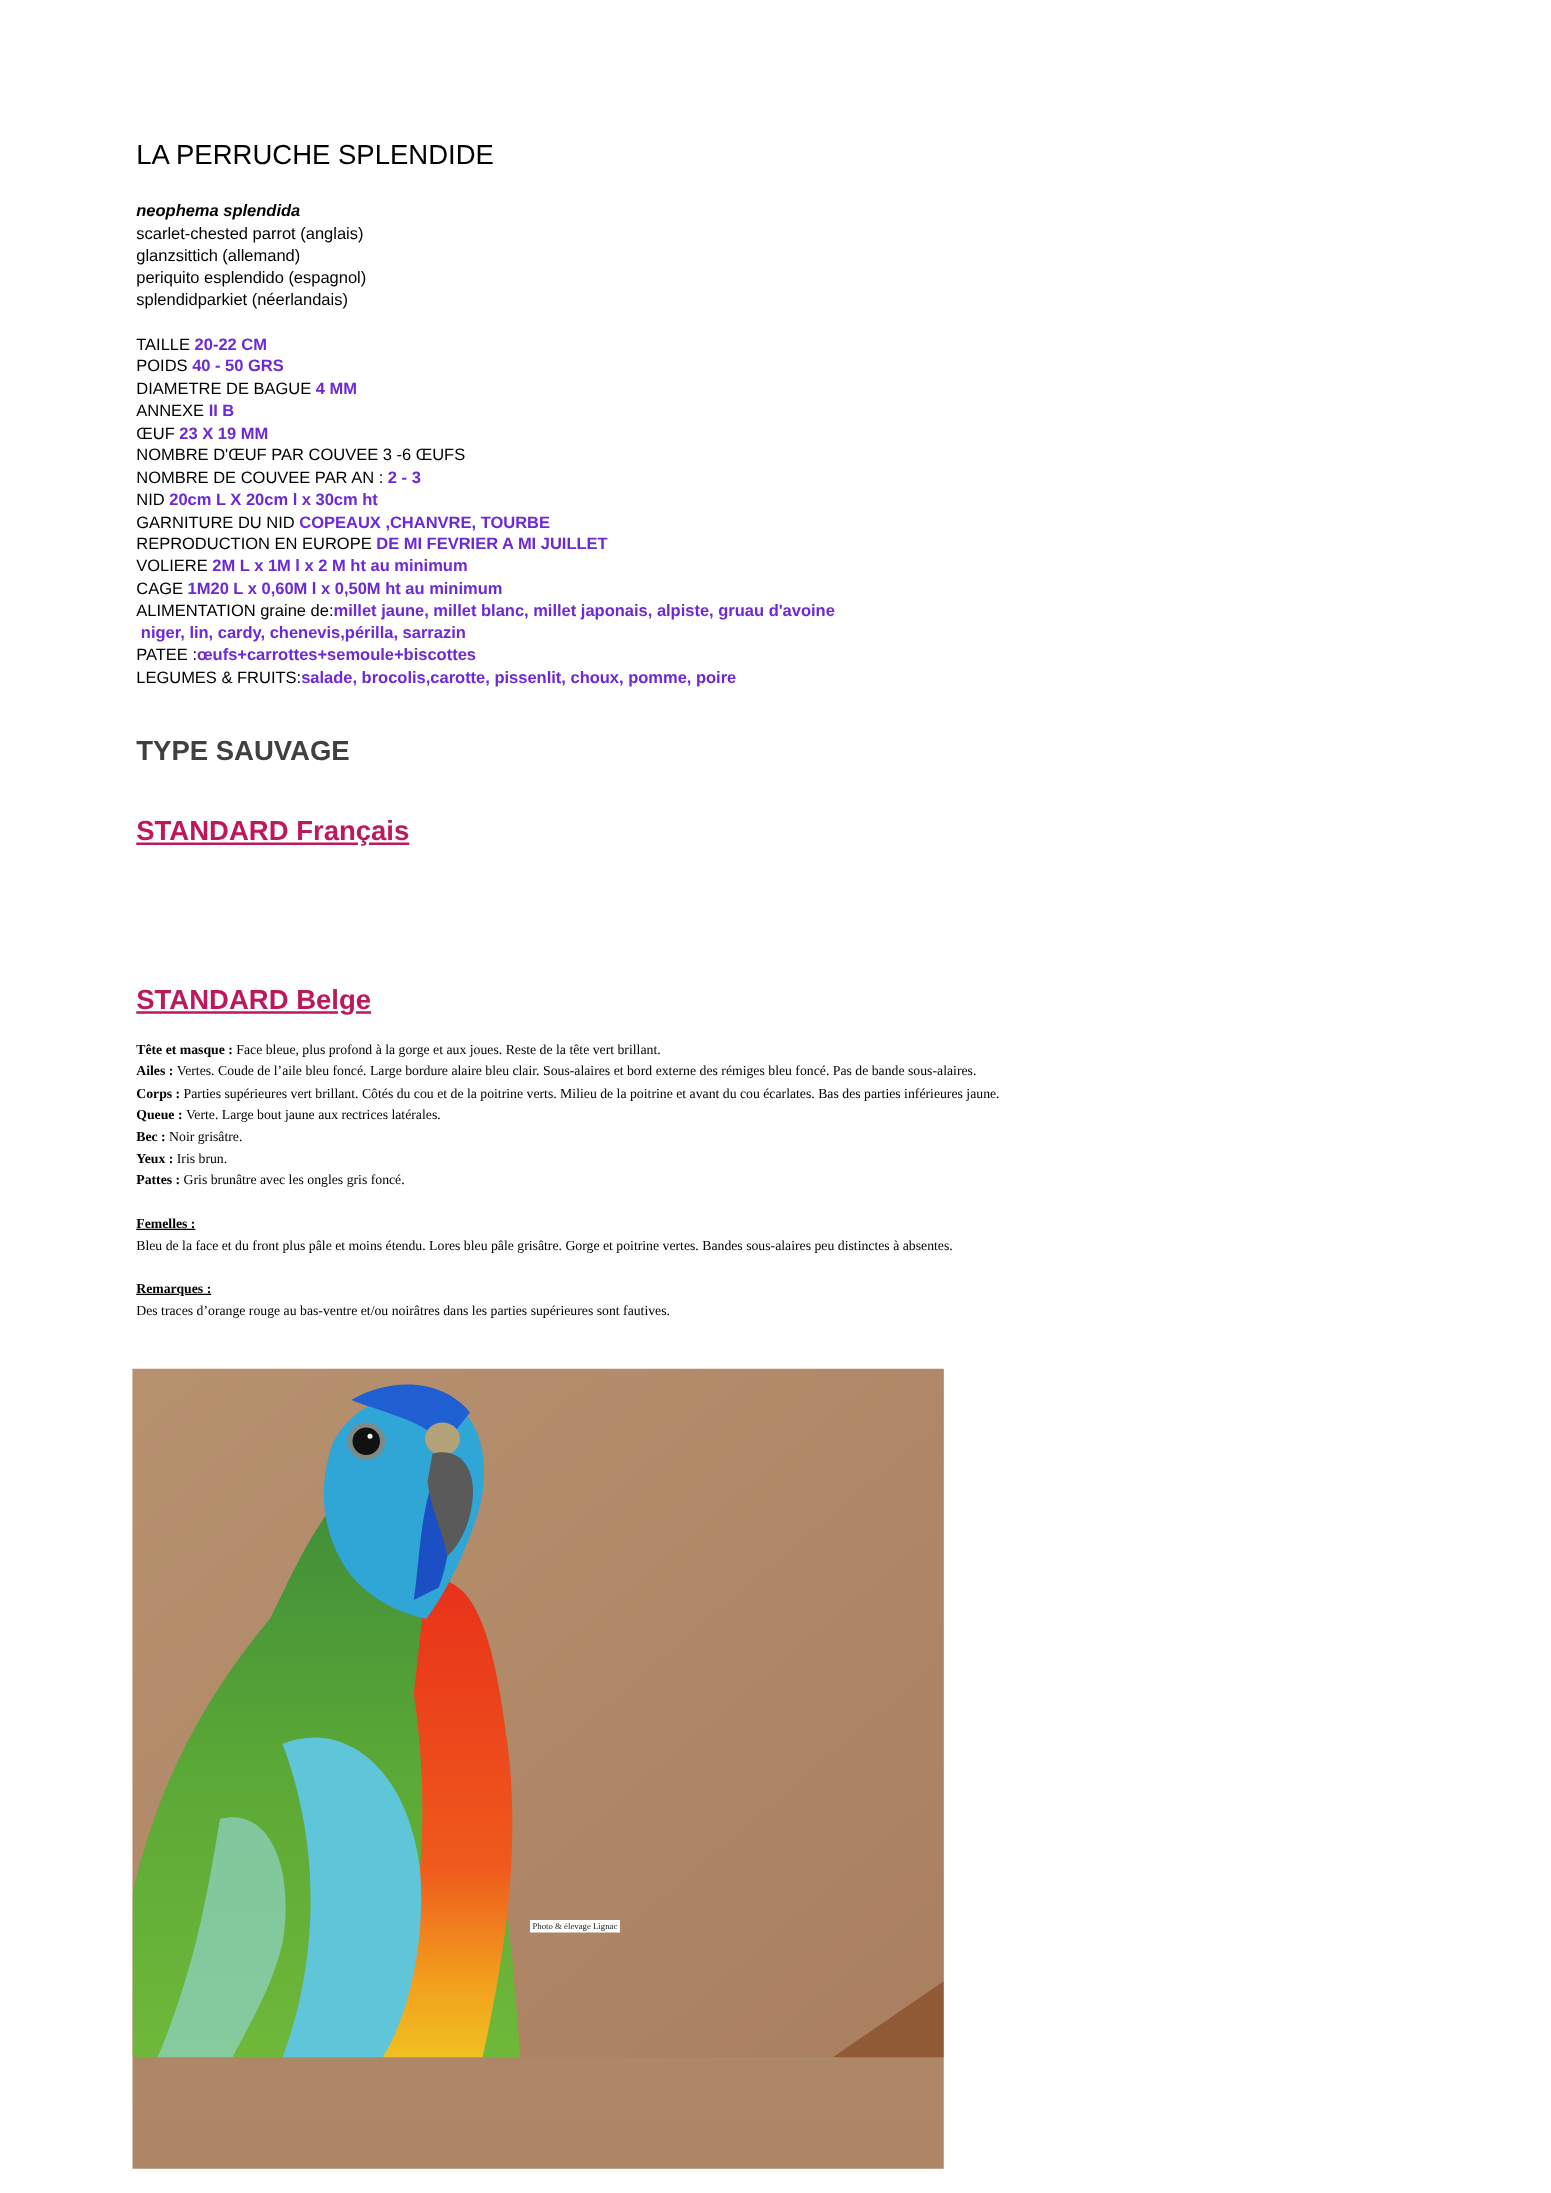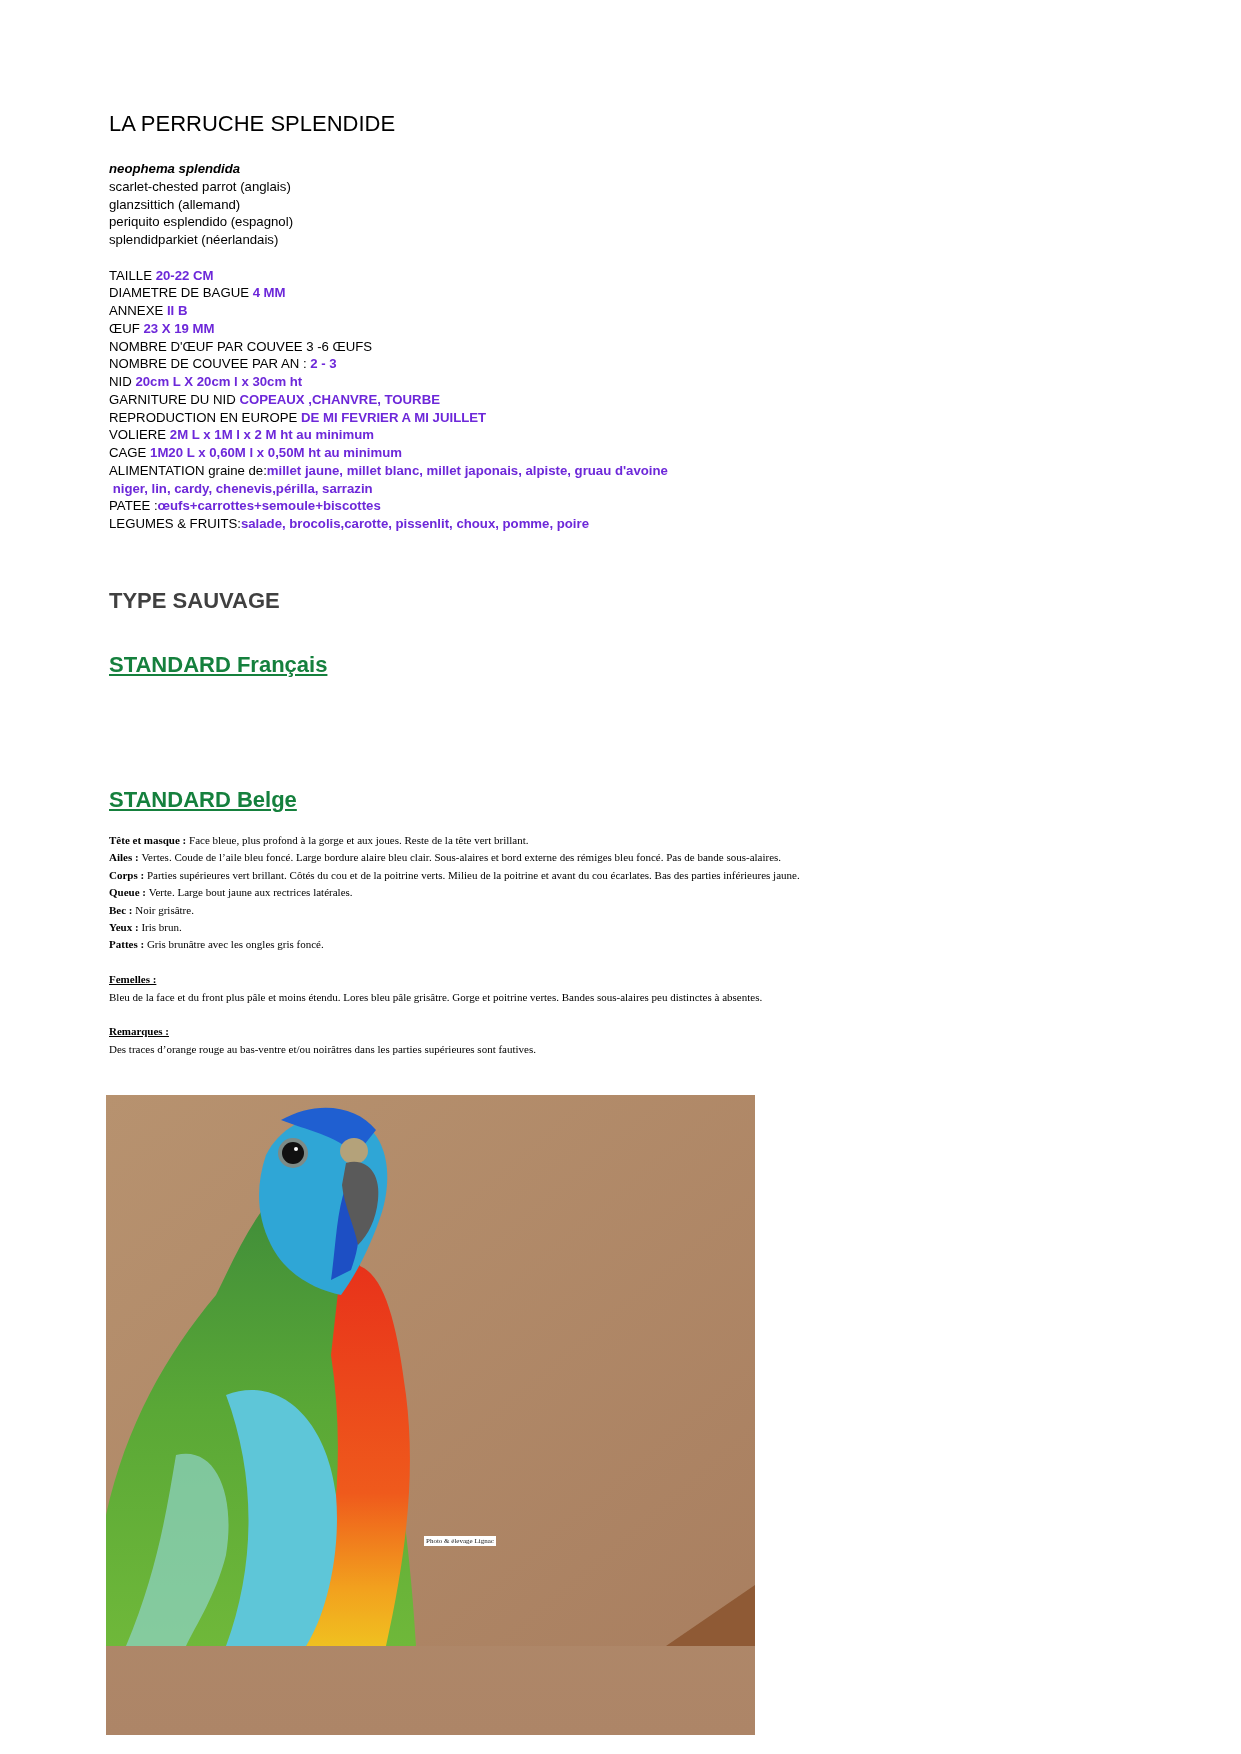--- a/index.html
+++ b/index.html
@@ -5,21 +5,21 @@
   html, body { margin: 0; padding: 0; background: #ffffff; }
   body { width: 1241px; height: 1754px; position: relative; overflow: hidden; font-family: "Liberation Sans", sans-serif; color: #000; }
   .page { position: absolute; left: 109px; top: 0; width: 1040px; }
   .title { position: absolute; top: 111px; left: 0; font-size: 22px; font-weight: normal; white-space: nowrap; }
   .info { position: absolute; top: 160px; left: 0; font-size: 13.2px; line-height: 17.75px; }
   .info div { white-space: nowrap; }
   .sci { font-weight: bold; font-style: italic; }
   .v { color: #6d28d9; font-weight: bold; margin-top: 36px; }
   .gap { height: 17.75px; }
   .type-sauvage { position: absolute; top: 588px; left: 0; font-size: 22px; font-weight: bold; color: #404040; white-space: nowrap; }
-  .std-link { position: absolute; left: 0; font-size: 22px; font-weight: bold; color: #15803d; text-decoration: underline; white-space: nowrap; cursor: pointer; }
+  .std-link { position: absolute; left: 0; font-size: 22px; font-weight: bold; color: #be185d; text-decoration: underline; white-space: nowrap; cursor: pointer; }
   .std-fr { top: 652px; }
   .std-be { top: 787px; }
   .belge { position: absolute; top: 832px; left: 0; font-family: "Liberation Serif", serif; font-size: 11px; line-height: 17.4px; }
   .belge div { white-space: nowrap; }
   .belge b { font-weight: bold; }
   .belge .uh { font-weight: bold; text-decoration: underline; }
   .photo { position: absolute; left: 106px; top: 1095px; width: 649px; height: 640px; overflow: hidden;
     background: linear-gradient(180deg, #b48f70 0%, #b08a6b 60%, #ad8567 100%); }
   .caption { position: absolute; left: 424px; top: 1536px; background: #fff; font-family: "Liberation Serif", serif; font-size: 7px; padding: 1px 2px; color: #222; white-space: nowrap; }
 </style>
@@ -31,20 +31,21 @@
 
   <div class="info">
     <div class="sci">neophema splendida</div>
     <div>scarlet-chested parrot (anglais)</div>
     <div>glanzsittich (allemand)</div>
     <div>periquito esplendido (espagnol)</div>
     <div>splendidparkiet (néerlandais)</div>
     <div class="gap"></div>
 
     <div><span>TAILLE </span><span class="v">20-22 CM</span></div>
+    <div><span>POIDS </span><span class="v">40 - 50 GRS</span></div>
     <div><span>DIAMETRE DE BAGUE </span><span class="v">4 MM</span></div>
     <div><span>ANNEXE </span><span class="v">II B</span></div>
     <div><span>ŒUF </span><span class="v">23 X 19 MM</span></div>
     <div><span>NOMBRE D'ŒUF PAR COUVEE  3 -6  ŒUFS</span><span class="v"></span></div>
     <div><span>NOMBRE DE COUVEE PAR AN : </span><span class="v">2 - 3</span></div>
     <div><span>NID </span><span class="v">20cm L X 20cm l x 30cm ht</span></div>
     <div><span>GARNITURE DU NID  </span><span class="v">COPEAUX ,CHANVRE, TOURBE</span></div>
     <div><span>REPRODUCTION EN EUROPE </span><span class="v">DE MI FEVRIER A MI JUILLET</span></div>
     <div><span>VOLIERE </span><span class="v">2M L x 1M l x 2 M ht au minimum</span></div>
     <div><span>CAGE </span><span class="v">1M20 L x 0,60M l x 0,50M ht au minimum</span></div>

